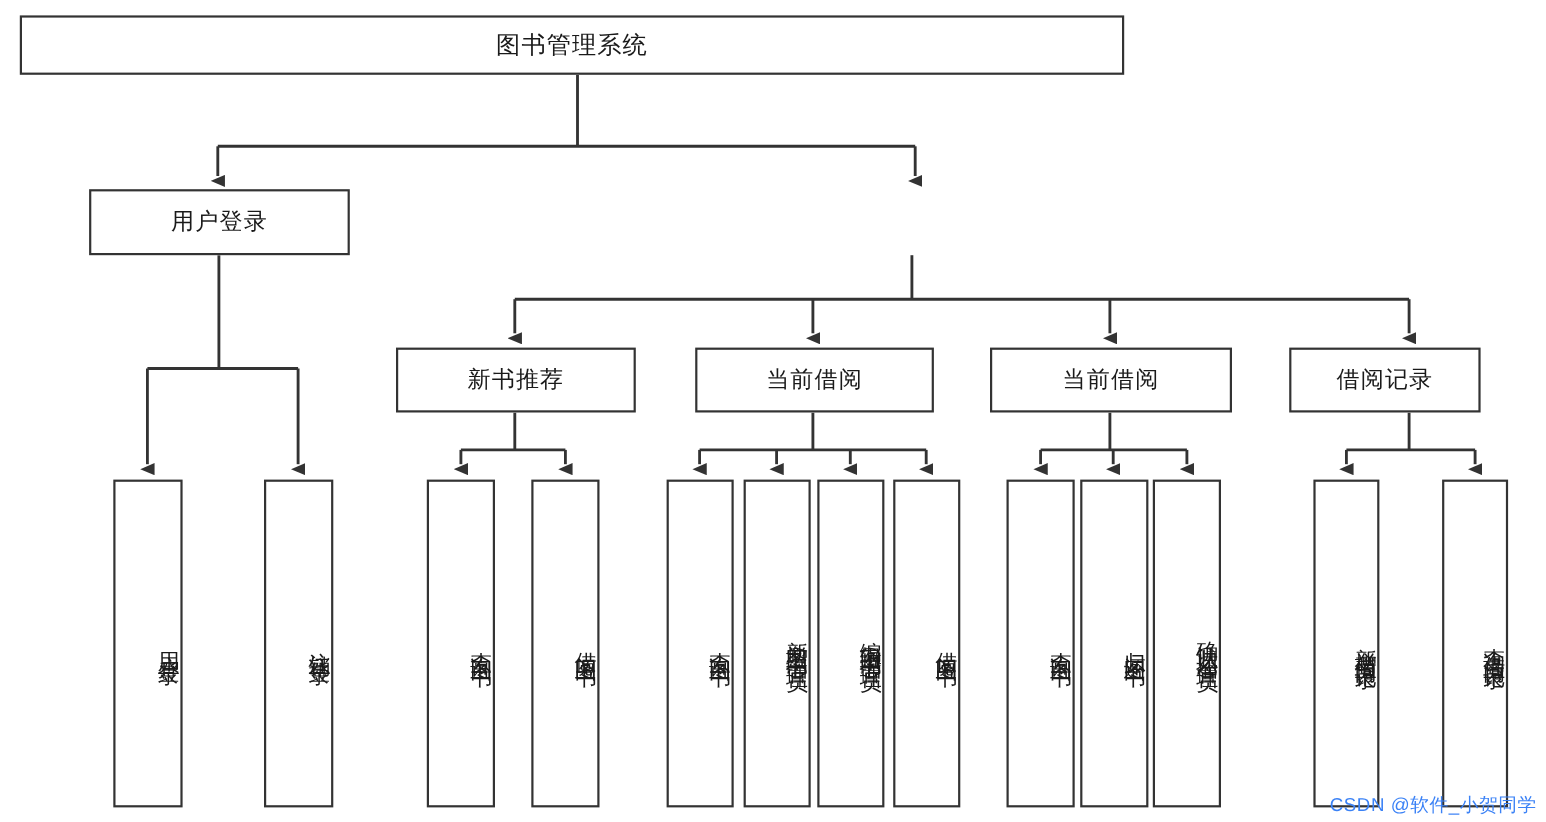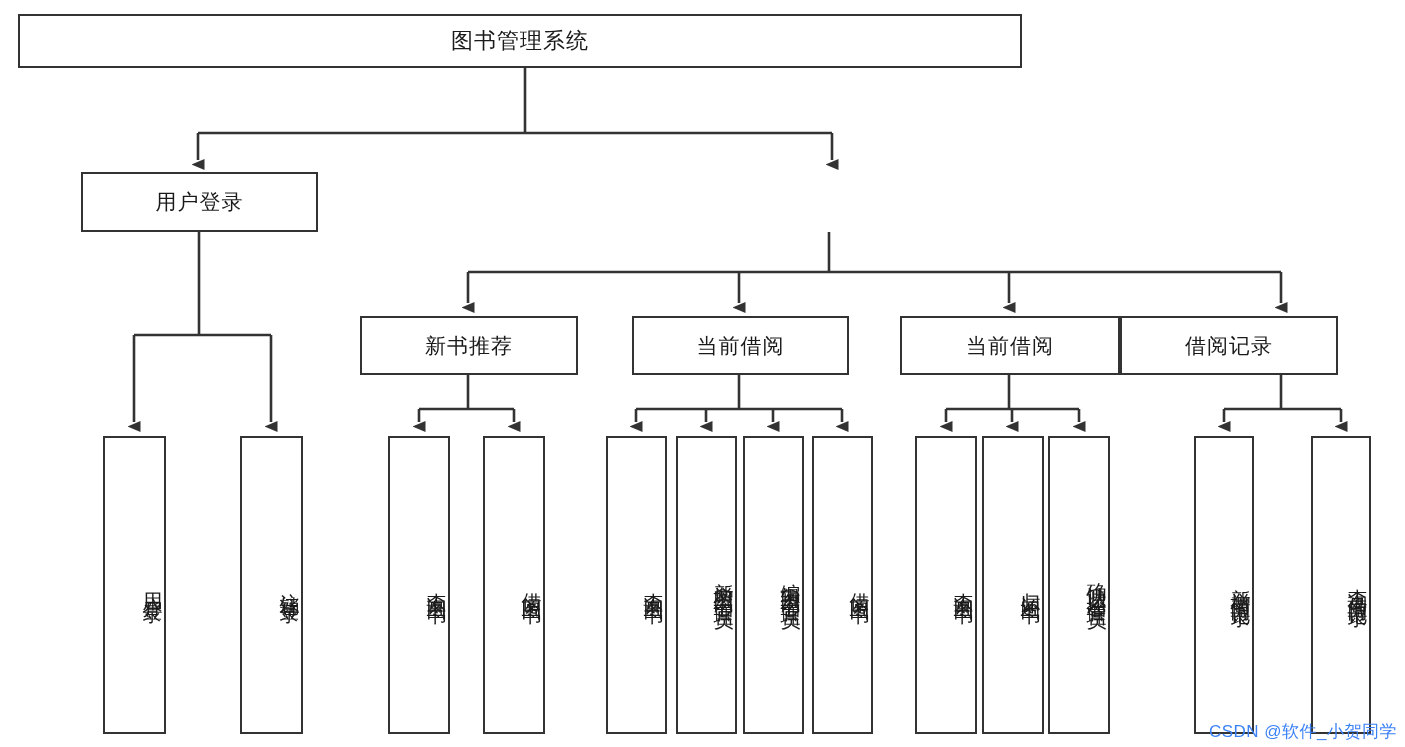--- a/index.html
+++ b/index.html
@@ -137,21 +137,21 @@
 
   <div class="node node-h" style="left:360px;top:316px;width:218px;height:59px;">
     <span>新书推荐</span>
   </div>
   <div class="node node-h" style="left:632px;top:316px;width:217px;height:59px;">
     <span>当前借阅</span>
   </div>
   <div class="node node-h" style="left:900px;top:316px;width:220px;height:59px;">
     <span>当前借阅</span>
   </div>
-  <div class="node node-h" style="left:1120px;top:316px;width:218px;height:59px;">
+  <div class="node node-h" style="left:1172px;top:316px;width:174px;height:59px;">
     <span>借阅记录</span>
   </div>
 
   <div class="node node-v" style="left:103px;top:436px;width:63px;height:298px;">
     <span class="vtext">用户登录</span>
   </div>
   <div class="node node-v" style="left:240px;top:436px;width:63px;height:298px;">
     <span class="vtext">注销登录</span>
   </div>
 

